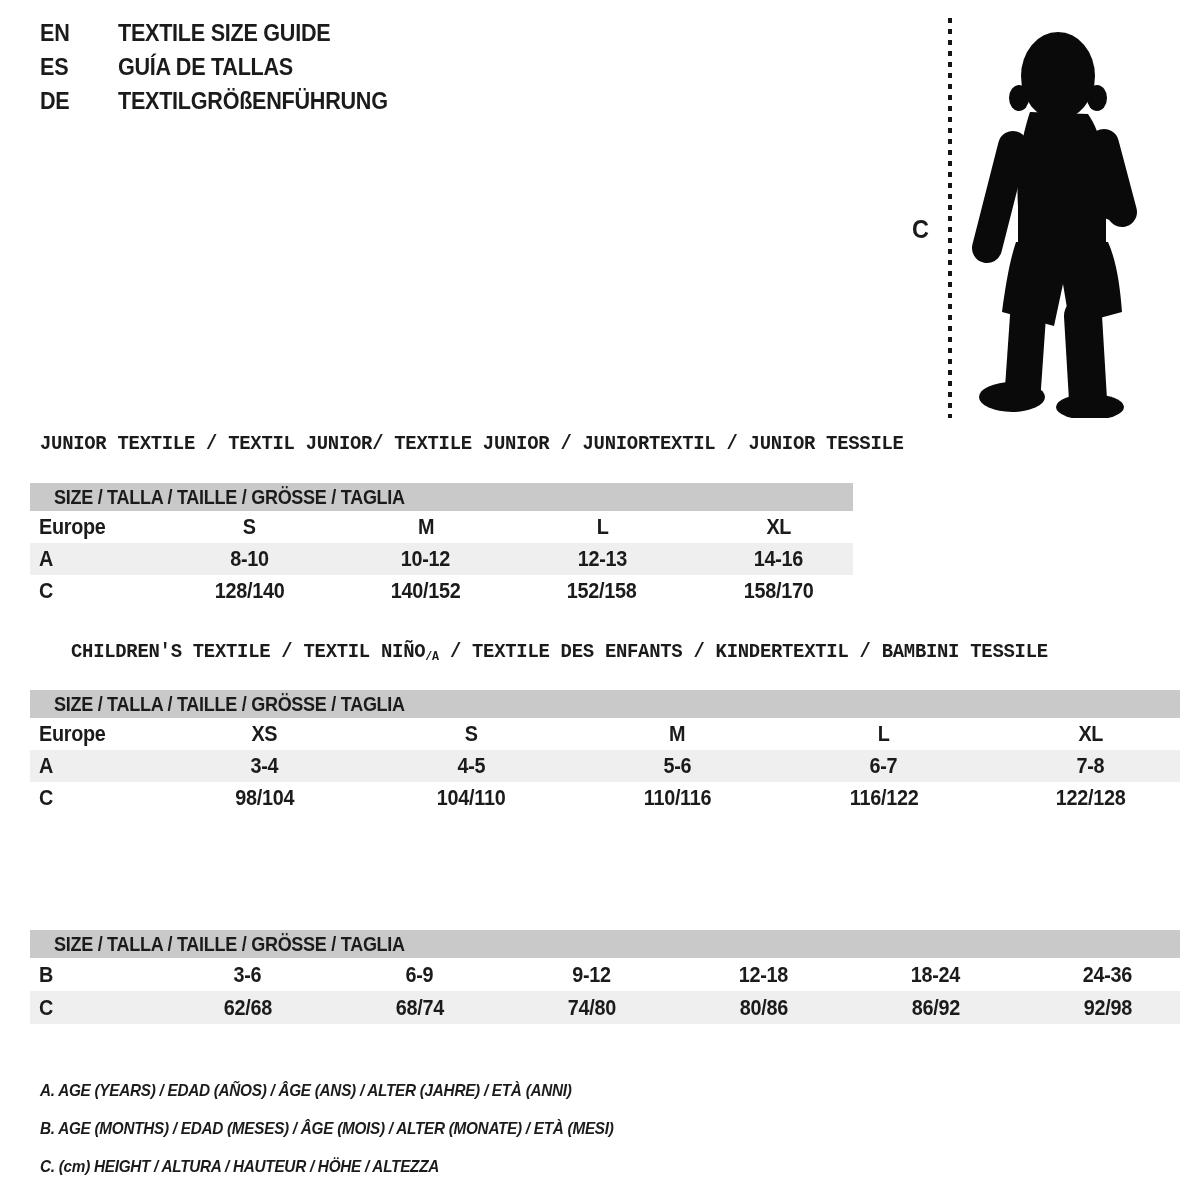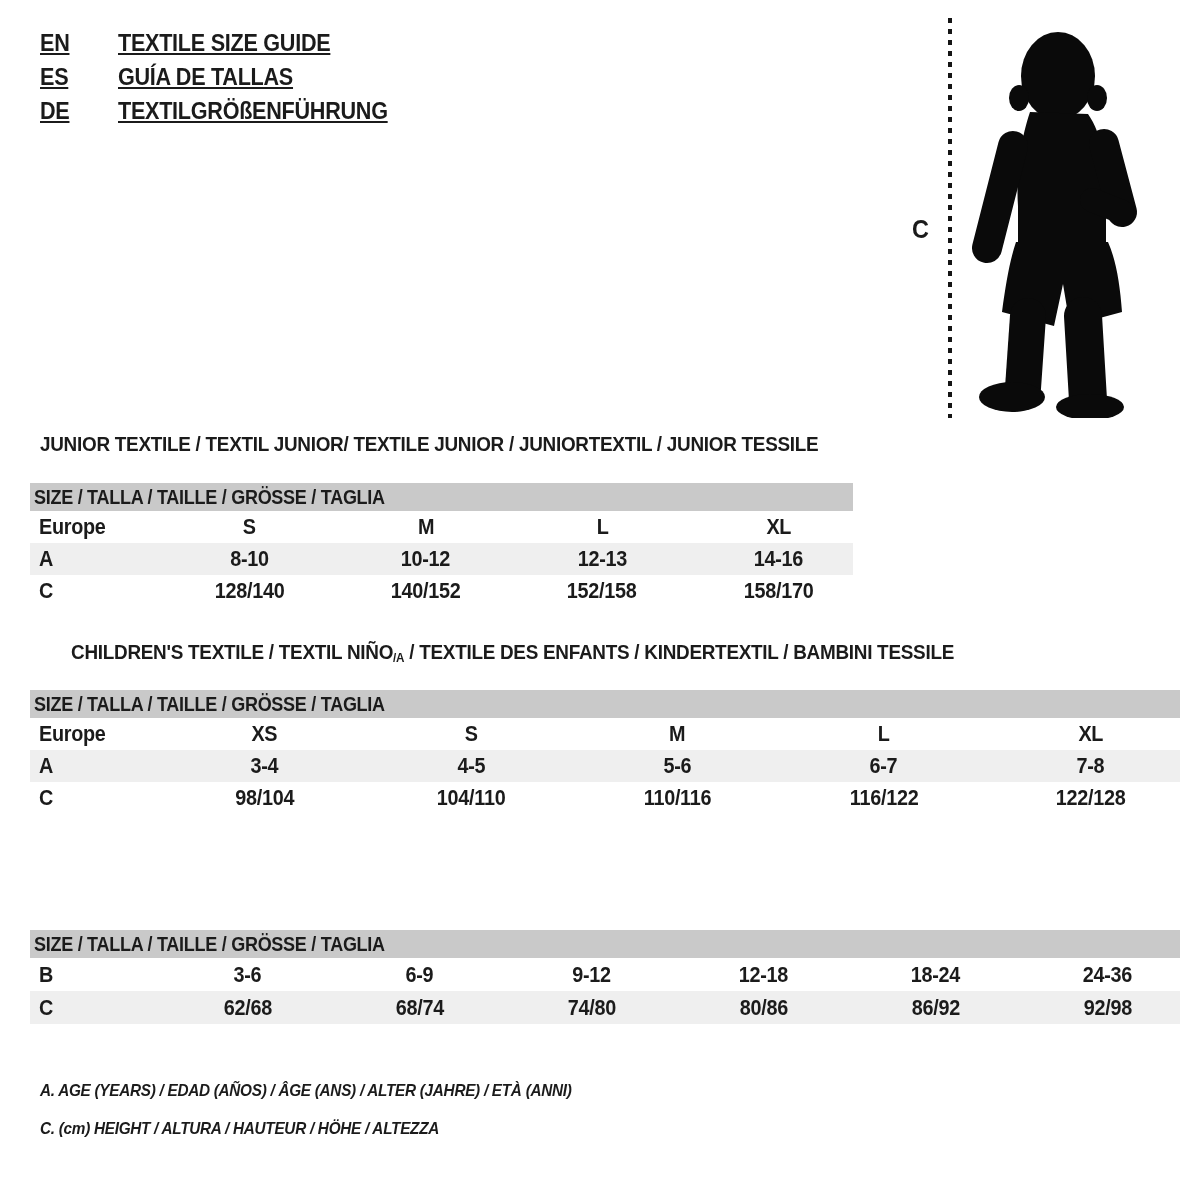--- a/index.html
+++ b/index.html
@@ -17,48 +17,48 @@
   .cx {
     display:inline-block;
     transform:scaleX(0.9);
     transform-origin:0 50%;
     white-space:nowrap;
     letter-spacing:-0.3px;
   }
   .cxc { transform-origin:50% 50%; }
 
   
-  .langs { position:absolute; left:40px; top:26px;text-decoration:underline; }
+  .langs { position:absolute; left:40px; top:16px; }
   .lang-row { display:flex; height:34px; align-items:center; font-size:24px; font-weight:700; }
   .lang-code { width:78px; }
 
   
   .dash-line {
     position:absolute; left:948px; top:18px; width:4px; height:400px;
     background:repeating-linear-gradient(to bottom, #151515 0 5px, transparent 5px 11px);
   }
   .c-label { position:absolute; left:912px; top:214px; font-size:26px; font-weight:700; }
   .baby { position:absolute; left:966px; top:16px; width:176px; height:402px; }
 
   
-  .sec-heading { position:absolute; font-size:21px; font-weight:700; line-height:24px; }
+  .sec-heading { position:absolute; font-size:21px; font-weight:700; line-height:24px;font-family:Liberation Mono, monospace; }
   .h-junior   { left:40px; top:432px; }
   .h-children { left:40px; top:640px;margin-left:31px; }
   .h-babies   { left:40px; top:849px; line-height:33px; }
   .subsz { font-size:13px; vertical-align:-3px; }
 
   
   .table { position:absolute; }
   .t-junior   { left:30px; top:483px; width:823px; }
   .t-children { left:30px; top:690px; width:1150px; }
   .t-babies   { left:30px; top:930px; width:1150px; }
   .size-bar {
     height:28px; background:#c9c9c9;
     display:flex; align-items:center;
-    padding-left:4px; box-sizing:border-box;
+    padding-left:24px; box-sizing:border-box;
     font-size:20px; font-weight:700;
   }
   .trow { display:grid; height:32px; align-items:center; font-size:22px; font-weight:700;gap:27px; }
   .t-babies .trow { height:33px; }
   .trow.shaded { background:#efefef; }
   .cell.label { padding-left:9px; text-align:left; }
   .cell.val { text-align:center; }
 
   
   .legend { position:absolute; left:40px; top:1072px; }
@@ -185,16 +185,17 @@
         <div class="cell val"><span class="cx cxc">68/74</span></div>
         <div class="cell val"><span class="cx cxc">74/80</span></div>
         <div class="cell val"><span class="cx cxc">80/86</span></div>
         <div class="cell val"><span class="cx cxc">86/92</span></div>
         <div class="cell val"><span class="cx cxc">92/98</span></div>
       </div>
     </div>
 
   <div class="legend">
     <div class="legend-line"><span class="cx">A. AGE (YEARS) / EDAD (AÑOS) / ÂGE (ANS) / ALTER (JAHRE) / ETÀ (ANNI)</span></div>
+    <div class="legend-line"><span class="cx">B. AGE (MONTHS) / EDAD (MESES) / ÂGE (MOIS) / ALTER (MONATE) / ETÀ (MESI)</span></div>
     <div class="legend-line"><span class="cx">C. (cm) HEIGHT / ALTURA / HAUTEUR / HÖHE / ALTEZZA</span></div>
   </div>
 
 </div>
 
 </body></html>

